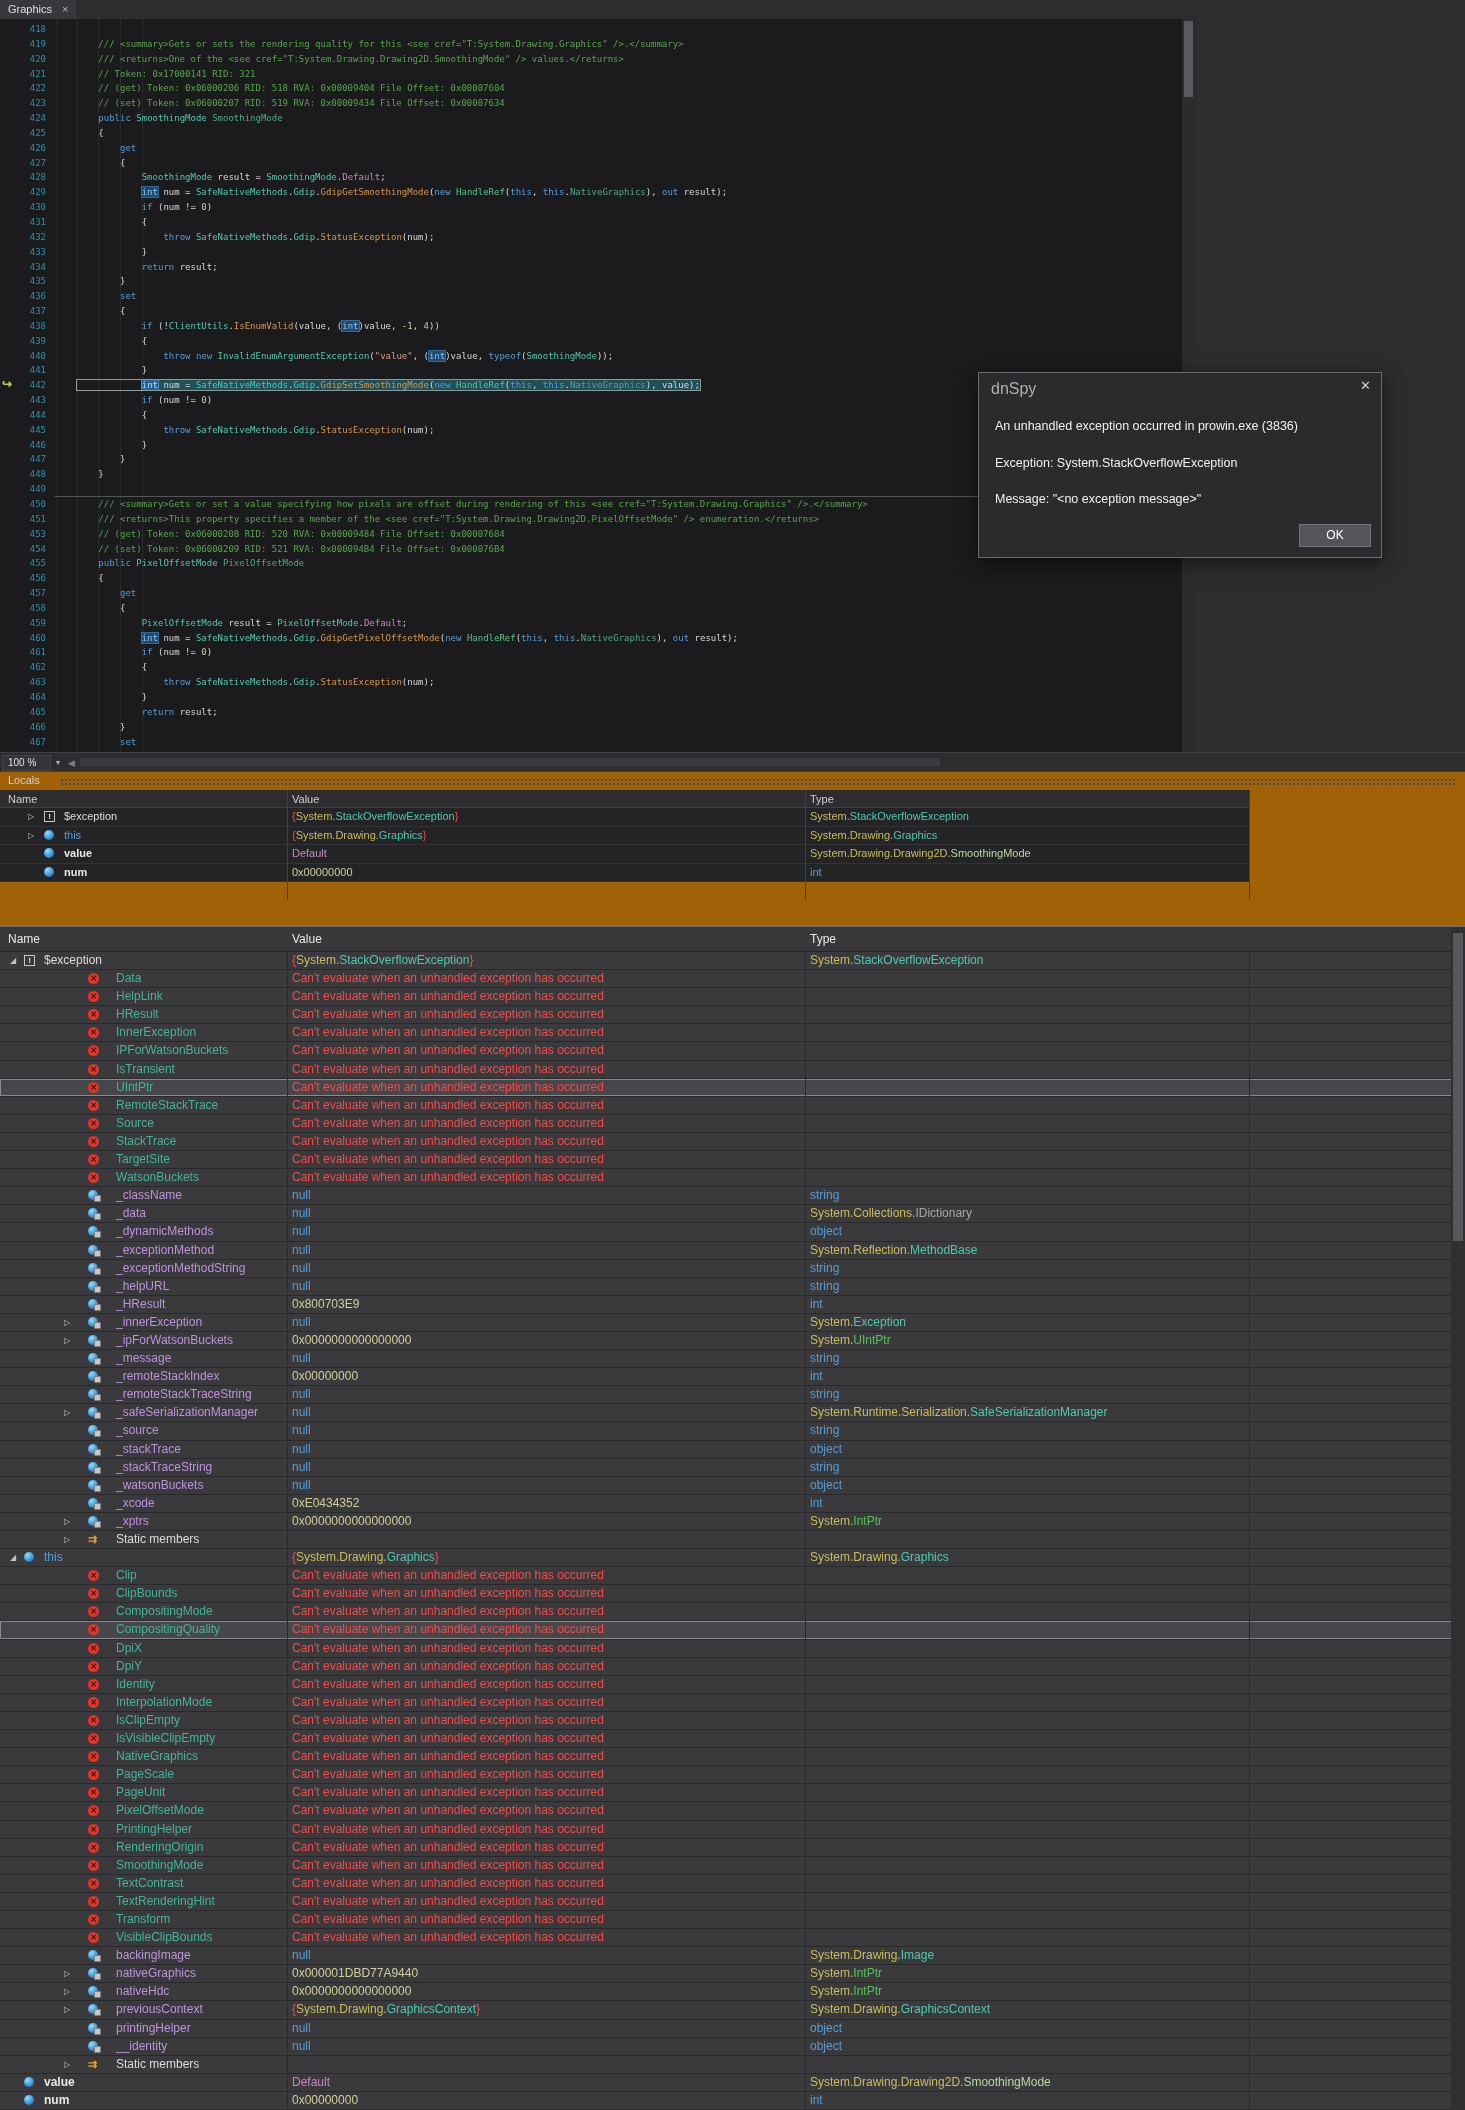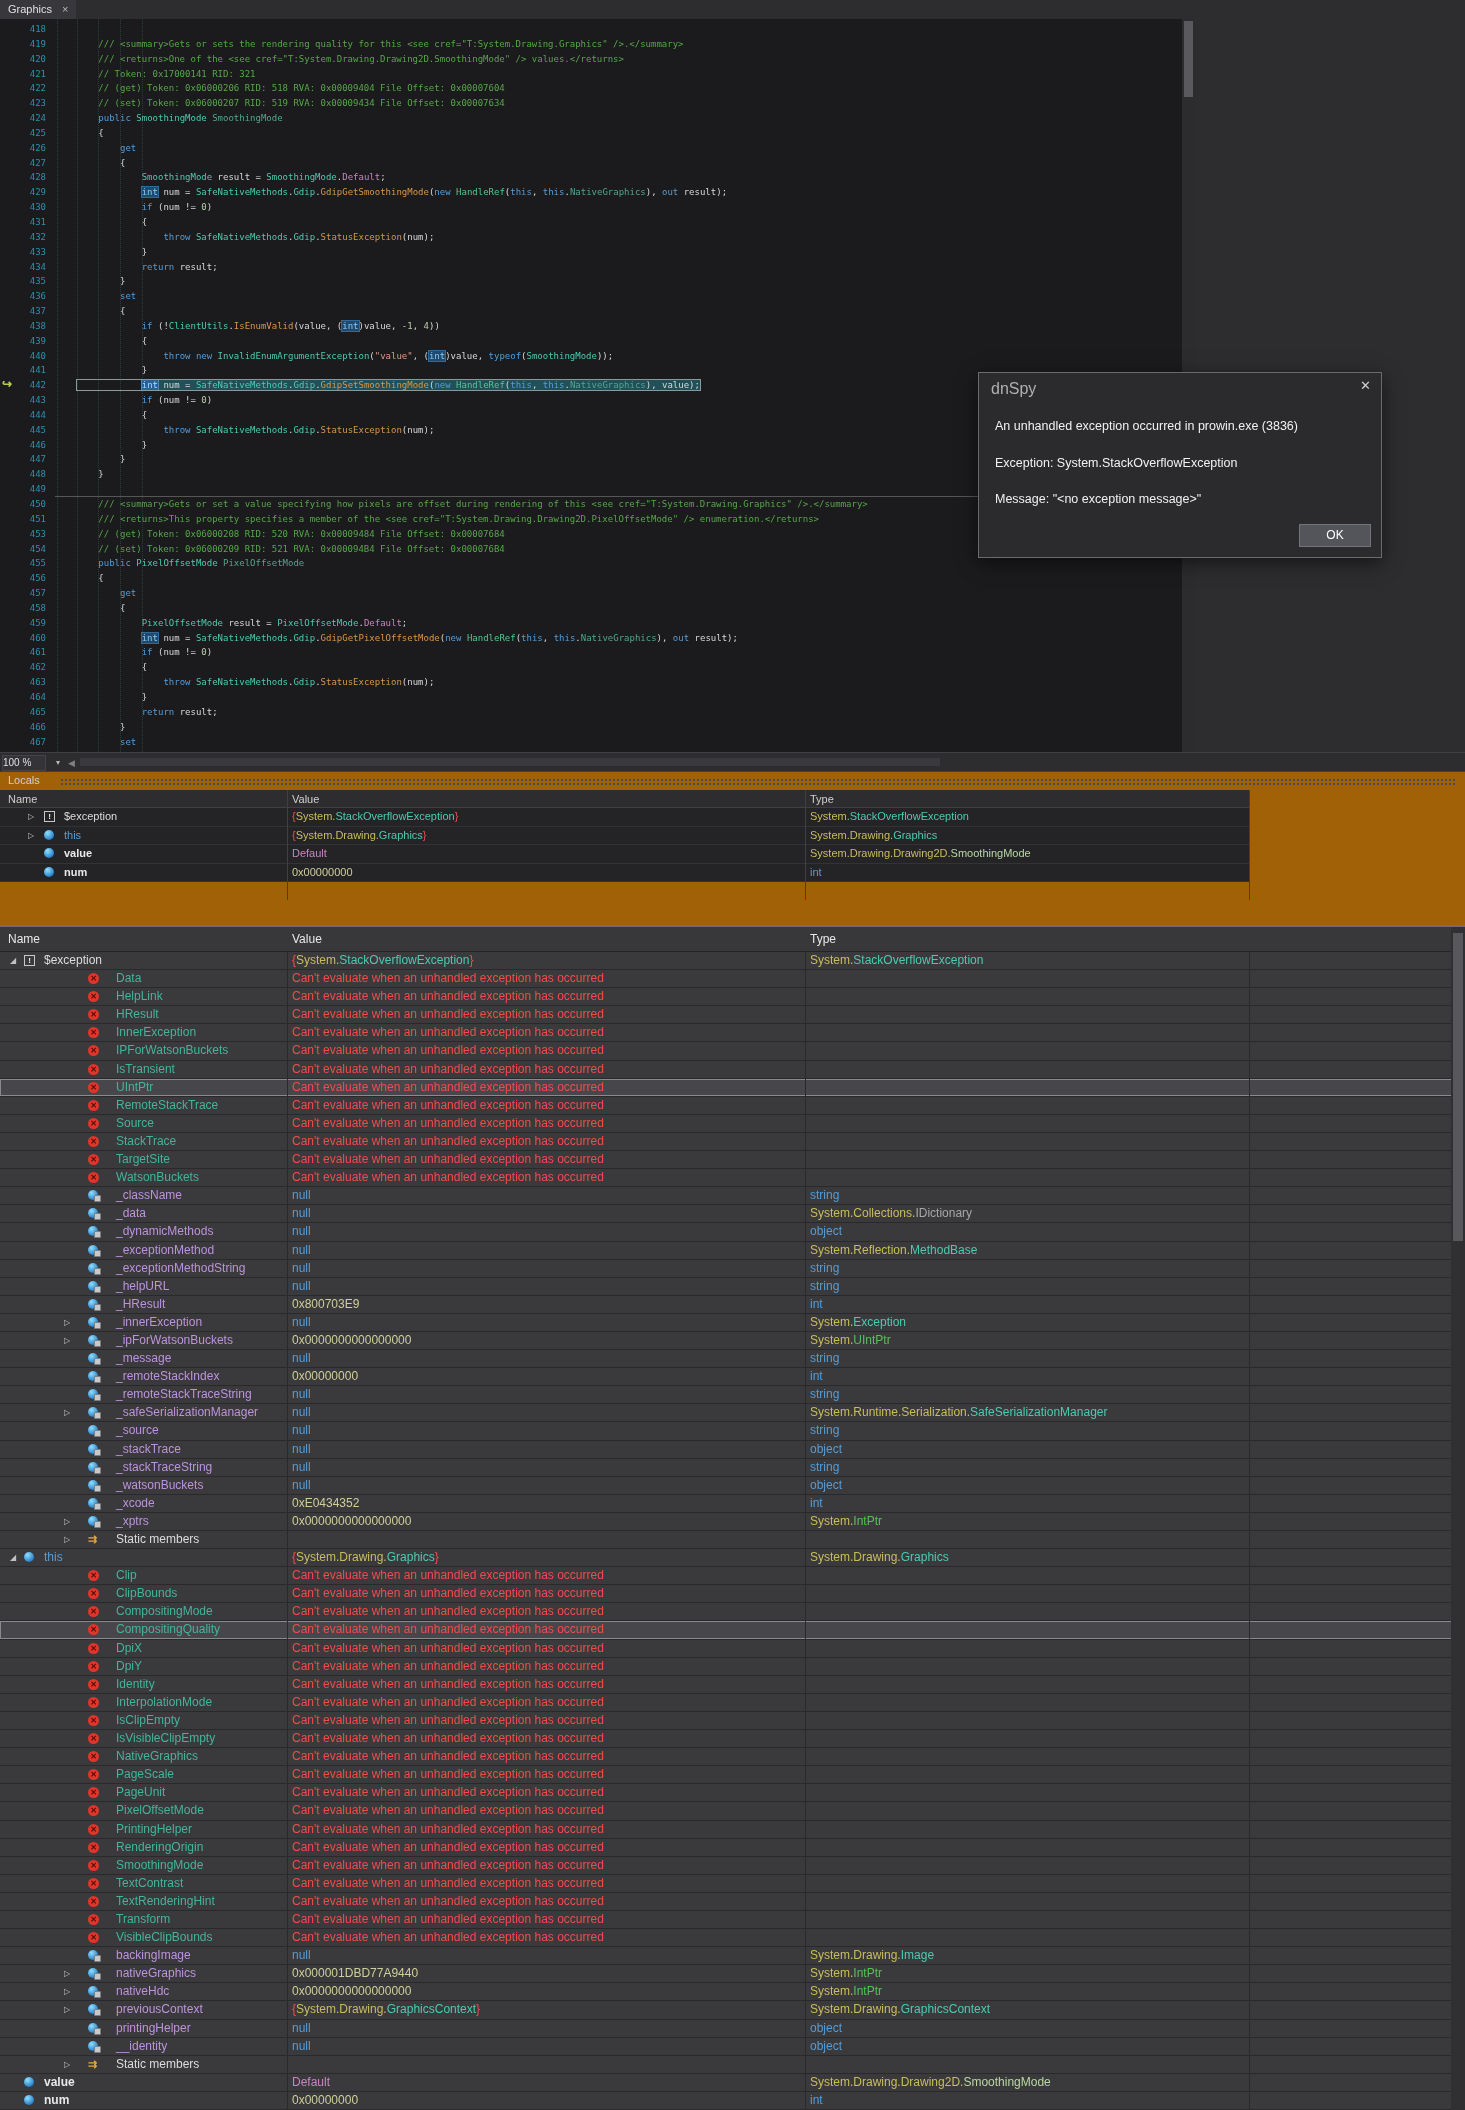--- a/index.html
+++ b/index.html
@@ -28,21 +28,21 @@
   .stmt-bg{background:#215058;}
   #member-sep{position:absolute;left:55px;right:18px;top:477px;height:1px;background:#565656;}
   #exec-arrow{position:absolute;left:2px;top:358px;width:13px;height:14px;color:#b8cc52;
     font-size:12px;line-height:14px;font-weight:bold;}
   #ed-sb{position:absolute;right:0;top:0;width:13px;height:733px;background:#2c2c2f;}
   #ed-sb .thumb{position:absolute;left:2px;top:2px;width:9px;height:76px;background:#5a5a5e;}
 
   
   #zoombar{position:absolute;top:752px;left:0;width:100%;height:19px;background:#2d2d30;border-top:1px solid #3f3f46;box-sizing:border-box;}
   #zoom-box{position:absolute;left:2px;top:2px;width:42px;height:14px;background:#333338;border:1px solid #434348;
-    color:#e0e0e0;font-size:10px;line-height:14px;}
+    color:#e0e0e0;font-size:10px;line-height:14px;padding-left:5px;}
   #zoom-arrow{position:absolute;left:51px;top:2px;width:14px;height:16px;color:#b8b8b8;font-size:8px;line-height:16px;text-align:center;}
   #hscroll-left{position:absolute;left:68px;top:4px;color:#7f7f7f;font-size:9px;line-height:12px;}
   #hscroll-thumb{position:absolute;left:80px;top:5px;width:860px;height:8px;background:#3a3a3e;}
 
   
   .hdr-cell{position:absolute;top:0;}
   .vdiv{position:absolute;width:1px;top:0;}
   .row{position:relative;}
   .expander{position:absolute;color:#c0c0c0;}
   .icon{position:absolute;display:inline-block;}

